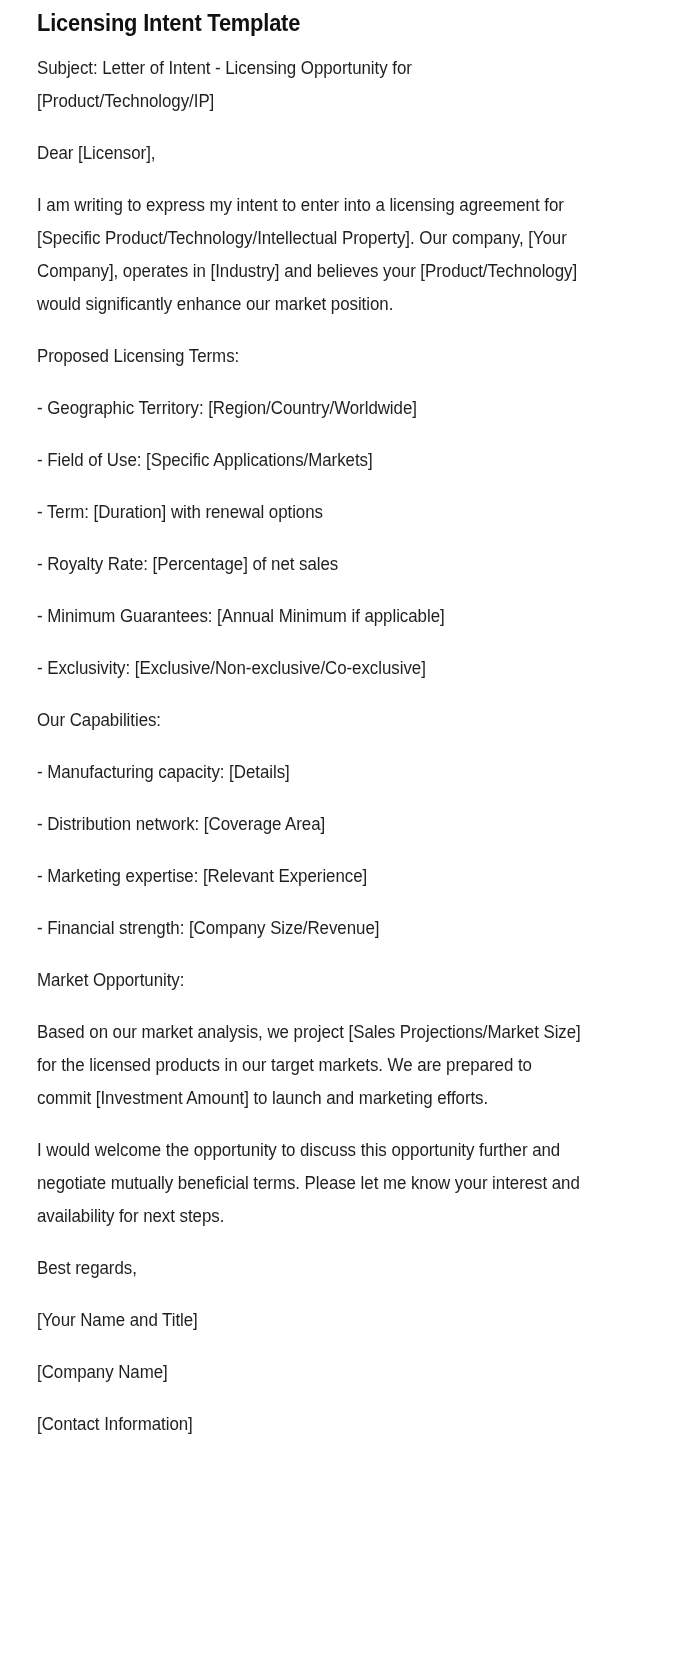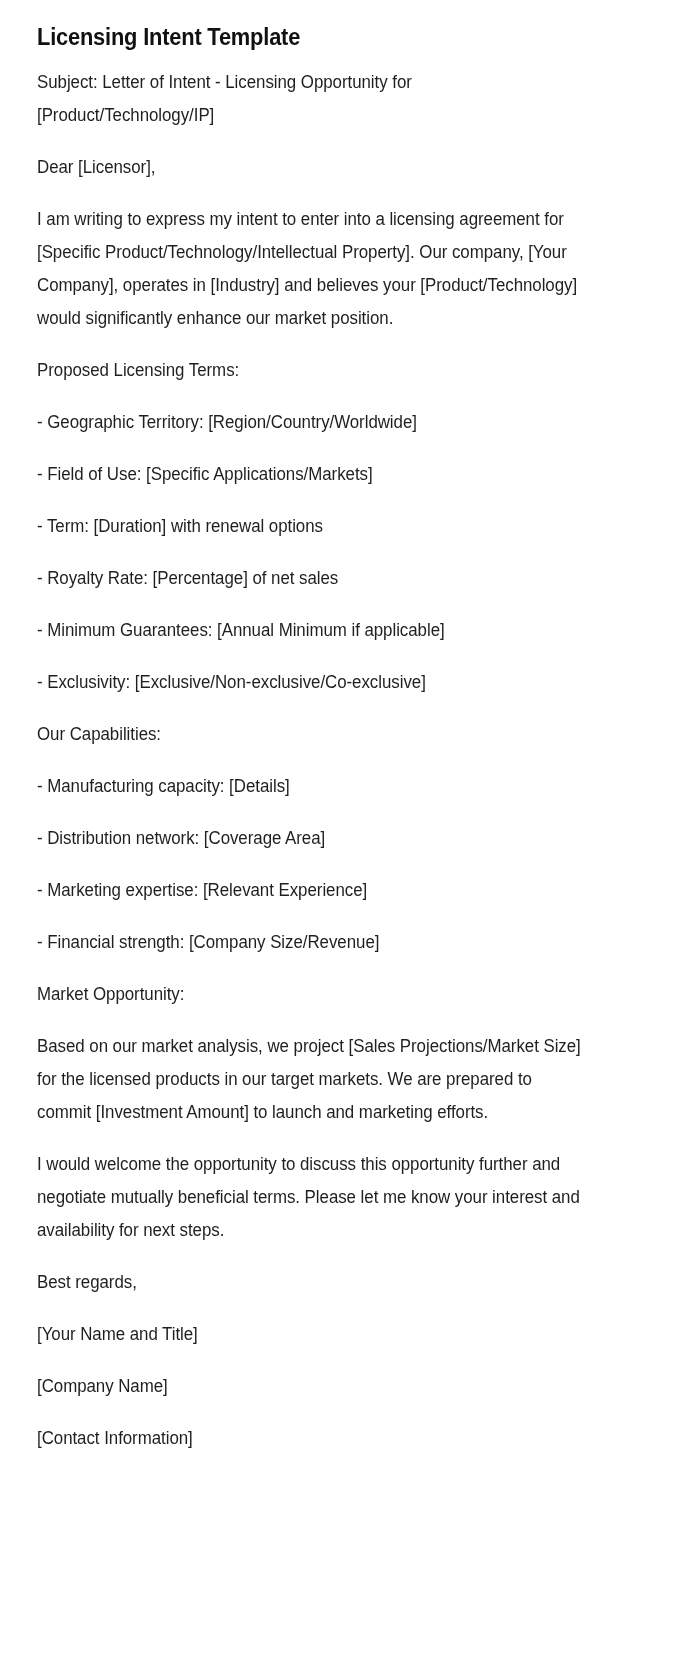--- a/index.html
+++ b/index.html
@@ -11,21 +11,21 @@
     width: 700px;
     min-height: 1660px;
     font-family: "Liberation Sans", "DejaVu Sans", sans-serif;
     color: #1c1c1c;
     -webkit-font-smoothing: antialiased;
   }
   .page {
     width: 700px;
     min-height: 1660px;
     box-sizing: border-box;
-    padding: 22px 37px 40px 37px;
+    padding: 8px 37px 40px 37px;
     background: #ffffff;
   }
   .doc-title {
     font-size: 23px;
     font-weight: 700;
     line-height: 30px;
     letter-spacing: -0.2px;
     color: #111111;
     margin: 0 0 14px 0;
     font-stretch: condensed;

